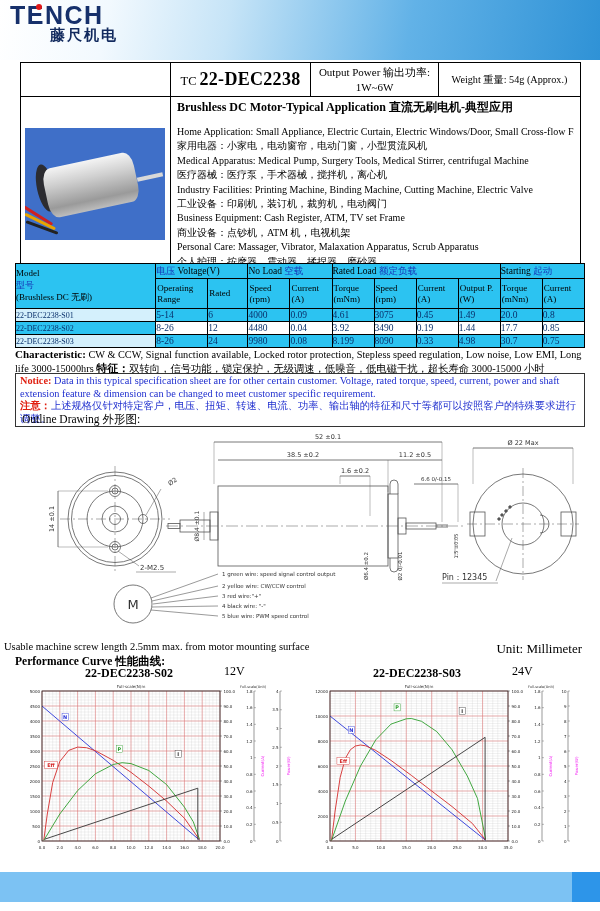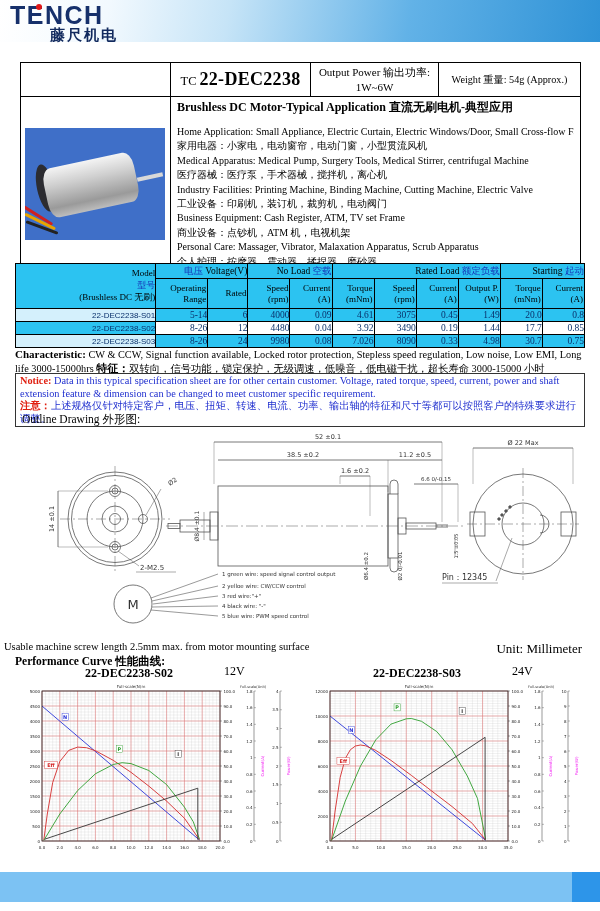--- a/index.html
+++ b/index.html
@@ -1,20 +1,20 @@
 <!DOCTYPE html>
 <html><head>
 <meta charset="utf-8">
 <style>
   *{box-sizing:border-box;margin:0;padding:0}
   body{background:#9a9a9a;font-family:"Liberation Serif",serif}
   .page{position:relative;width:600px;height:911px;background:#fff;margin:0 auto;overflow:hidden}
 
   
-  .banner{position:absolute;left:0;top:0;width:600px;height:42px;
+  .banner{position:absolute;left:0;top:0;width:600px;height:60px;
     background:linear-gradient(100deg,#ffffff 0%,#f2f9fe 18%,#c6e4f7 38%,#62b2e7 68%,#2f92d6 100%);}
   .logo{position:absolute;left:10px;top:2px}
   .brand{font-family:"Liberation Sans",sans-serif;font-weight:900;font-size:25px;
     color:#16306b;letter-spacing:1.5px;line-height:1.05}
   .brand-dot{position:absolute;left:26px;top:2px;width:6px;height:6px;border-radius:50%;background:#e01818}
   .brand-cn{font-family:"Liberation Sans",sans-serif;font-weight:bold;font-size:15px;color:#122a5e;
     letter-spacing:2px;margin-left:40px;margin-top:-2px}
 
   
   .main-table{position:absolute;left:20px;top:62px;width:560px;border-collapse:collapse;table-layout:fixed}
@@ -34,27 +34,27 @@
   .wire{position:absolute;width:34px;height:3px;border-radius:2px}
   .wire.r{left:-4px;top:86px;background:#cf2020;transform:rotate(32deg)}
   .wire.y{left:-2px;top:92px;background:#e8a400;transform:rotate(26deg)}
   .wire.k{left:0px;top:98px;background:#222;transform:rotate(20deg)}
   .mt-app{padding:2px 6px;vertical-align:top}
   .app-title{font-weight:bold;font-size:12px;margin-bottom:9px}
   .app-line{font-size:10px;line-height:14.4px;white-space:nowrap;overflow:hidden}
 
   
   .spec-table{position:absolute;left:15px;top:263px;width:570px;border-collapse:collapse;table-layout:fixed}
-  .spec-table th,.spec-table td{border:1px solid #000;text-align:right;padding:0;font-weight:normal}
+  .spec-table th,.spec-table td{border:1px solid #000;text-align:left;padding:0;font-weight:normal}
   .spec-table .h th{background:#2cc3f1;font-size:9.5px;height:15px}
   .spec-table .h2 th{background:#2cc3f1;font-size:9px;height:30px;line-height:1.15;padding:1px}
   .model-h{font-size:9px!important;line-height:1.3!important}
   .zh{color:#1638b8}
   .spec-table td{font-size:9.5px;height:13px;color:#09306b}
-  .model-cell{font-family:Liberation Sans, sans-serif;font-size:8px!important}
+  .model-cell{font-family:Liberation Serif, serif;font-size:8px!important}
   .bg-cyan{background:#2cc3f1}.bg-pale{background:#d4f0fc}.bg-white{background:#fff}
 
   
   .char-block{position:absolute;left:15px;top:348px;width:572px;font-size:10.3px;line-height:1.22;color:#000}
   .char-block b{font-size:11px}
   .notice{position:absolute;left:15px;top:373px;width:570px;border:1.5px solid #333;
     padding:1px 4px;font-size:10.3px;line-height:1.22}
   .red{color:#e01f10;font-weight:bold}
   .blue{color:#2130cf}
   .outline-heading{position:absolute;left:22px;top:412px;font-weight:normal;font-size:11.5px}
@@ -206,21 +206,21 @@
           <td class="bg-white">1.44</td>
           <td class="bg-white">17.7</td>
           <td class="bg-white">0.85</td>
         </tr>
         <tr>
           <td class="model-cell bg-pale">22-DEC2238-S03</td>
           <td class="bg-cyan">8-26</td>
           <td class="bg-cyan">24</td>
           <td class="bg-cyan">9980</td>
           <td class="bg-cyan">0.08</td>
-          <td class="bg-cyan">7.026</td>
+          <td class="bg-cyan">8.199</td>
           <td class="bg-cyan">8090</td>
           <td class="bg-cyan">0.33</td>
           <td class="bg-cyan">4.98</td>
           <td class="bg-cyan">30.7</td>
           <td class="bg-cyan">0.75</td>
         </tr>
       </tbody>
   </table>
 
   <div class="char-block">

